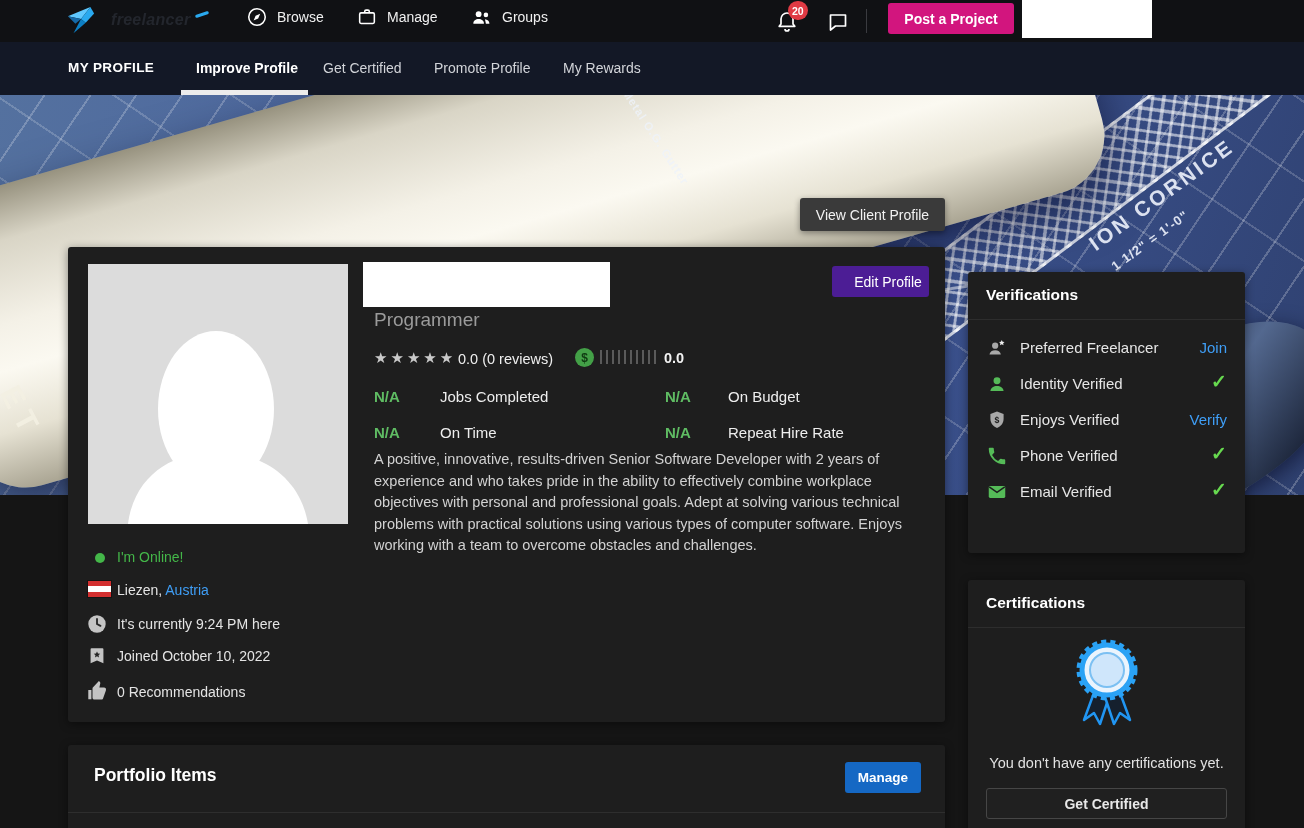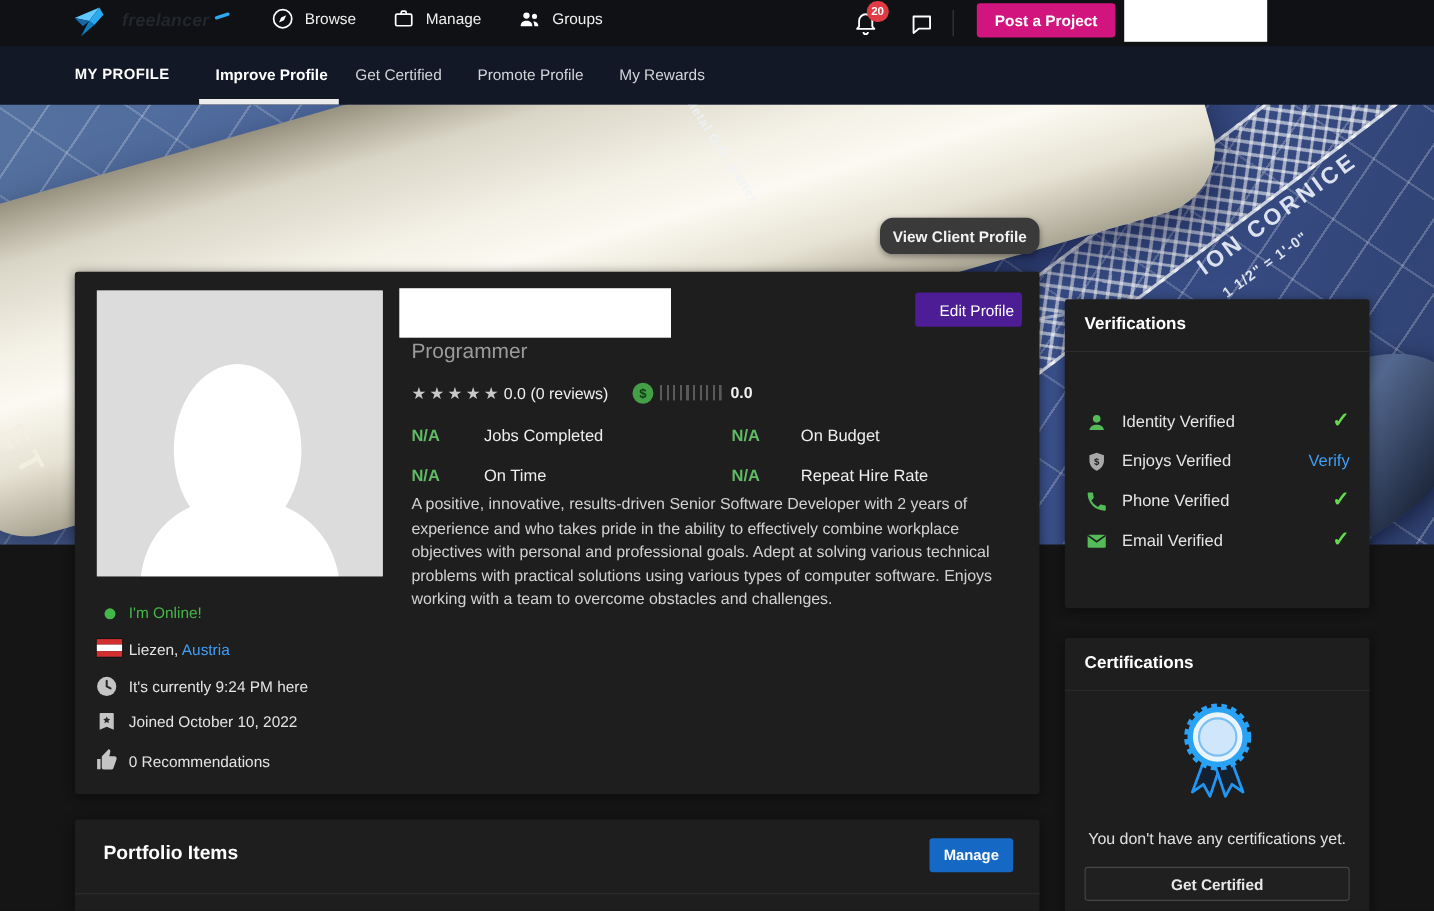--- a/index.html
+++ b/index.html
@@ -40,21 +40,21 @@
   .roll { position:absolute; left:-80px; top:-50px; width:1180px; height:300px; transform:rotate(-16deg); border-radius:60px;
           background:linear-gradient(180deg,#97927f 0%,#d9d5c6 18%,#f4f1e7 45%,#fbf9f1 60%,#e6e2d3 80%,#aaa593 100%);
           box-shadow:0 20px 45px rgba(0,0,25,.5); }
   .roll-curl { position:absolute; right:-40px; top:250px; width:260px; height:150px; transform:rotate(-35deg); border-radius:50% 50% 45% 55%;
                background:linear-gradient(160deg,#2a3550 10%,#53688f 45%,#1b2438 90%); box-shadow:0 6px 20px rgba(0,0,20,.5); }
   .bp-text { position:absolute; color:rgba(242,246,255,.88); font-weight:bold; white-space:nowrap; }
   .bp-cornice { left:1075px; top:88px; font-size:21px; letter-spacing:3px; transform:rotate(-36deg); }
   .bp-scale { left:1104px; top:138px; font-size:13px; letter-spacing:1px; transform:rotate(-36deg); }
   .bp-gutter { left:600px; top:36px; font-size:11.5px; transform:rotate(57deg); letter-spacing:1px; color:rgba(238,242,250,.8); }
   .bp-edge { left:-6px; top:300px; font-size:30px; letter-spacing:8px; transform:rotate(62deg); color:rgba(243,240,226,.9); }
-  .view-client-btn { position:absolute; left:800px; top:103px; width:145px; height:33px; background:#3a3a3a; color:#f2f2f2; font-size:14px; font-weight:bold; border:none; border-radius:12px; cursor:pointer; box-shadow:0 2px 6px rgba(0,0,0,.4); }
+  .view-client-btn { position:absolute; left:800px; top:103px; width:145px; height:33px; background:#3a3a3a; color:#f2f2f2; font-size:14px; font-weight:normal; border:none; border-radius:3px; cursor:pointer; box-shadow:0 2px 6px rgba(0,0,0,.4); }
 
   
   .card { position:absolute; background:#1e1e1e; border-radius:3px; box-shadow:0 2px 10px rgba(0,0,0,.45); z-index:20; }
   .profile-card { left:68px; top:247px; width:877px; height:475px; }
   .verif-card { left:968px; top:272px; width:277px; height:281px; }
   .cert-card { left:968px; top:580px; width:277px; height:270px; }
   .portfolio-card { left:68px; top:745px; width:877px; height:110px; }
   .card-title { position:absolute; left:18px; top:14px; font-size:15.5px; font-weight:bold; color:#ffffff; }
   .card-divider { position:absolute; left:0; top:47px; width:100%; height:1px; background:#2d2d2d; }
 
@@ -255,20 +255,31 @@
       <path d="M2.5 20h3.4V9.7H2.5zM21.6 10.6c.1-.3.2-.5.2-.8V9c0-1.1-.9-2-2-2h-5.2l1-4.6v-.3c0-.4-.2-.8-.4-1.1l-1.1-1L7.7 6.7c-.4.4-.6.9-.6 1.4v10.2c0 1.1.9 2 2 2h7.6c.8 0 1.4-.4 1.8-1z"></path>
     </svg>
   </span>
   <span class="rec-text info-row-text">0 Recommendations</span>
 </section>
 
 <section class="card verif-card">
   <h2 class="card-title">Verifications</h2>
   <div class="card-divider"></div>
 
+  <div class="v-row" style="top:58px;">
+    <span class="v-icon">
+      <svg width="22" height="22" viewBox="0 0 24 24">
+        <circle cx="10" cy="9.5" r="3.4" fill="#a8a8a8"></circle>
+        <path d="M3.8 19c.4-3 3-4.6 6.2-4.6s5.8 1.6 6.2 4.6z" fill="#a8a8a8"></path>
+        <path d="M17.2 3.2l.9 1.9 2.1.3-1.5 1.5.4 2.1-1.9-1-1.9 1 .4-2.1-1.5-1.5 2.1-.3z" fill="#efefef"></path>
+      </svg>
+    </span>
+    <span class="v-label">Preferred Freelancer</span>
+    <a class="v-action link">Join</a>
+  </div>
 
   <div class="v-row" style="top:94px;">
     <span class="v-icon">
       <svg width="22" height="22" viewBox="0 0 24 24" fill="#55bb58">
         <circle cx="12" cy="8.5" r="3.8"></circle>
         <path d="M4.8 19.5c.5-3.4 3.5-5.2 7.2-5.2s6.7 1.8 7.2 5.2z"></path>
       </svg>
     </span>
     <span class="v-label">Identity Verified</span>
     <span class="v-action check">✓</span>

